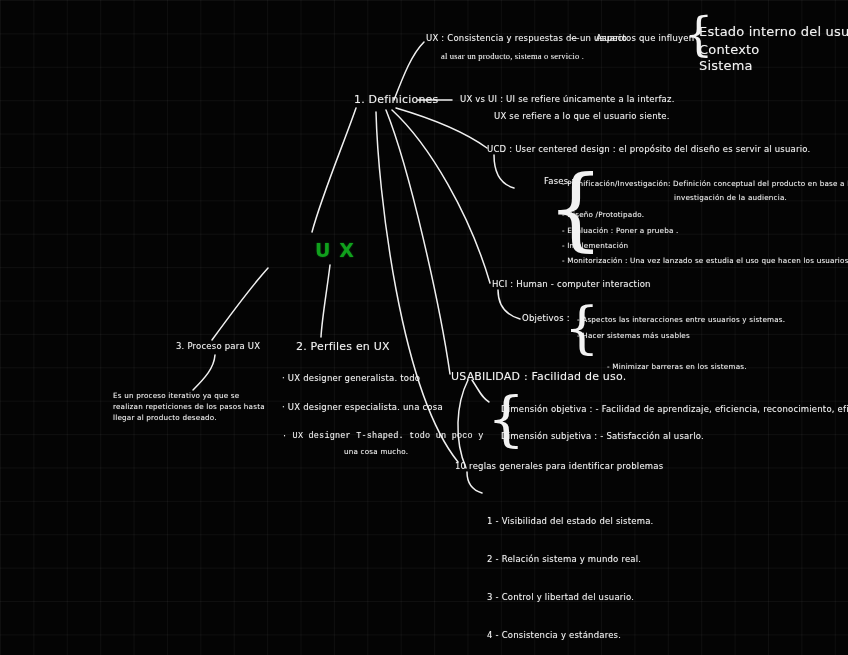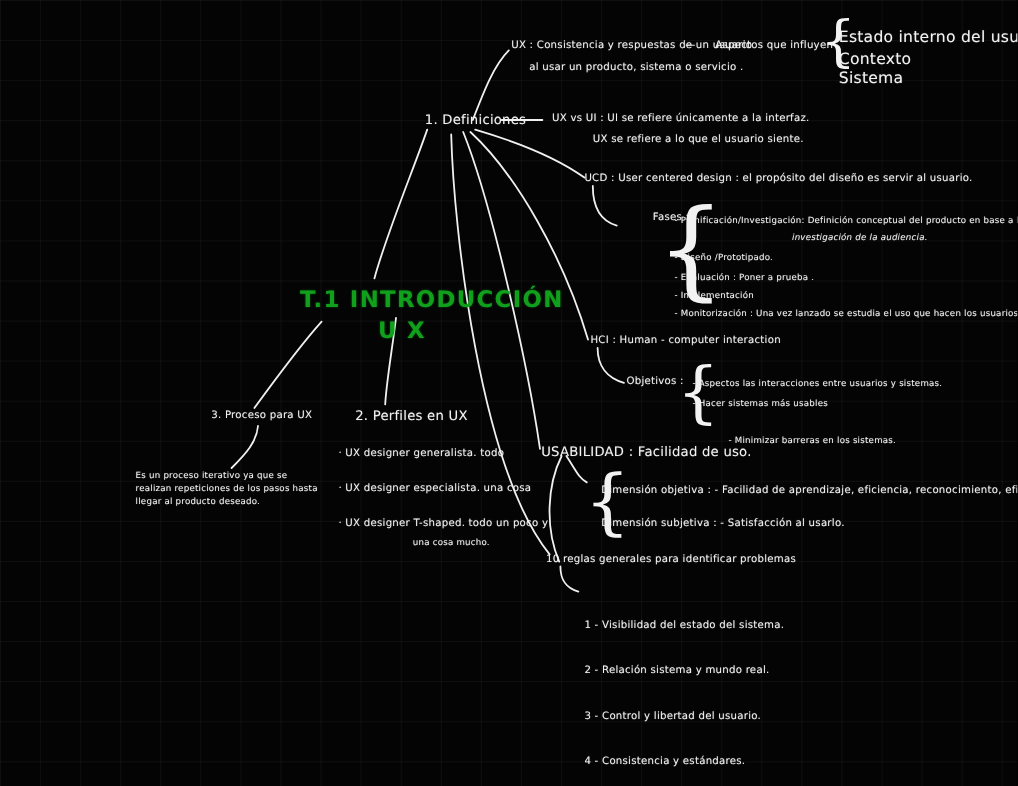--- a/index.html
+++ b/index.html
@@ -90,45 +90,44 @@
 
       <path d="M 468 380 C 456 404, 454 440, 466 468"></path>
 
       <path d="M 472 380 C 480 392, 482 398, 489 402"></path>
 
       <path d="M 467 472 C 467 484, 472 490, 482 493"></path>
     </g>
   </svg>
 
   <div class="node title center-title" style="left:250px; top:238px; width:170px;">
-    <div>T.1 INTRODUCCIÓN</div>
     <div>U X</div>
   </div>
 
   <div class="node t-head" style="left:354px; top:93px;">1. Definiciones</div>
 
   <div class="node t-body" style="left:426px; top:33px;">UX : Consistencia y respuestas de un usuario</div>
-  <div class="node t-body" style="left:441px; top:51px;">al usar un producto, sistema o servicio .</div>
+  <div class="node t-body" style="left:441px; top:51px;font-family:Liberation Serif, serif;">al usar un producto, sistema o servicio .</div>
   <div class="node t-body" style="left:571px; top:33px;">—</div>
   <div class="node t-body" style="left:596px; top:33px;">Aspectos que influyen</div>
 
   <div class="brace" style="left:684px; top:11px; font-size:46px; line-height:46px;">{</div>
   <div class="node t-small" style="left:699px; top:24px;">Estado interno del usuario</div>
   <div class="node t-small" style="left:699px; top:42px;">Contexto</div>
   <div class="node t-small" style="left:699px; top:58px;">Sistema</div>
 
   <div class="node t-body" style="left:460px; top:94px;">UX vs UI : UI se refiere únicamente a la interfaz.</div>
   <div class="node t-body" style="left:494px; top:111px;">UX se refiere a lo que el usuario siente.</div>
 
   <div class="node t-body" style="left:487px; top:144px;">UCD : User centered design : el propósito del diseño es servir  al usuario.</div>
   <div class="node t-body" style="left:516px; top:176px;margin-left:28px;">Fases :</div>
 
   <div class="brace" style="left:547px; top:163px; font-size:90px; line-height:90px;">{</div>
   <div class="node t-tiny" style="left:562px; top:179px;">- Planificación/Investigación: Definición conceptual del producto en base a la</div>
-  <div class="node t-tiny" style="left:660px; top:193px;font-style:italic;">investigación de la audiencia.</div>
+  <div class="node t-tiny" style="left:674px; top:193px;">investigación de la audiencia.</div>
   <div class="node t-tiny" style="left:562px; top:210px;">- Diseño /Prototipado.</div>
   <div class="node t-tiny" style="left:562px; top:226px;">- Evaluación : Poner a prueba .</div>
   <div class="node t-tiny" style="left:562px; top:241px;">- Implementación</div>
   <div class="node t-tiny" style="left:562px; top:256px;">- Monitorización : Una vez lanzado se estudia el uso que hacen los usuarios.</div>
 
   <div class="node t-body" style="left:492px; top:279px;">HCI : Human - computer interaction</div>
   <div class="node t-body" style="left:522px; top:313px;">Objetivos :</div>
 
   <div class="brace" style="left:564px; top:300px; font-size:56px; line-height:56px;">{</div>
   <div class="node t-tiny" style="left:577px; top:315px;">- Aspectos las  interacciones entre usuarios  y sistemas.</div>
@@ -151,21 +150,21 @@
     
     
     
     
     
   </div>
 
   <div class="node t-head" style="left:296px; top:340px;">2. Perfiles  en UX</div>
   <div class="node t-body" style="left:282px; top:373px;">· UX designer generalista. todo</div>
   <div class="node t-body" style="left:282px; top:402px;">· UX designer especialista. una cosa</div>
-  <div class="node t-body" style="left:282px; top:431px;">· UX designer  T-shaped. todo un poco y</div>
+  <div class="node t-body" style="left:282px; top:431px;font-family:Liberation Mono, monospace;">· UX designer  T-shaped. todo un poco y</div>
   <div class="node t-tiny" style="left:344px; top:447px;">una cosa mucho.</div>
 
   <div class="node t-body" style="left:176px; top:341px;">3. Proceso para UX</div>
   <div class="node t-tiny lines" style="left:113px; top:390px;">Es un proceso iterativo ya que se
 realizan repeticiones de los pasos hasta
 llegar al producto deseado.</div>
 
 </div>
 
 </body></html>

